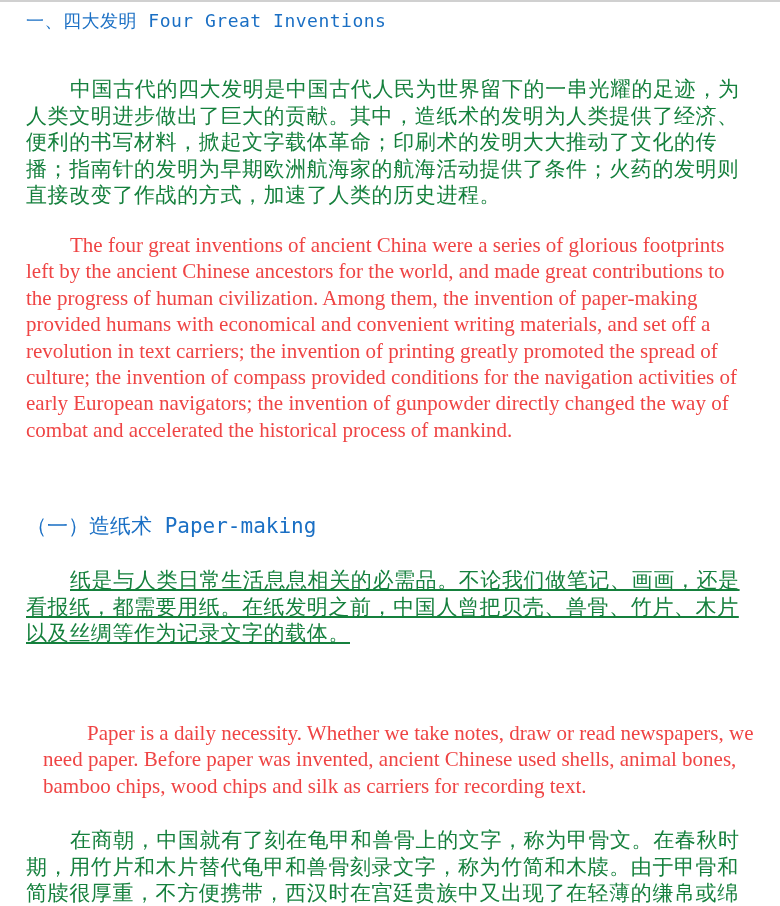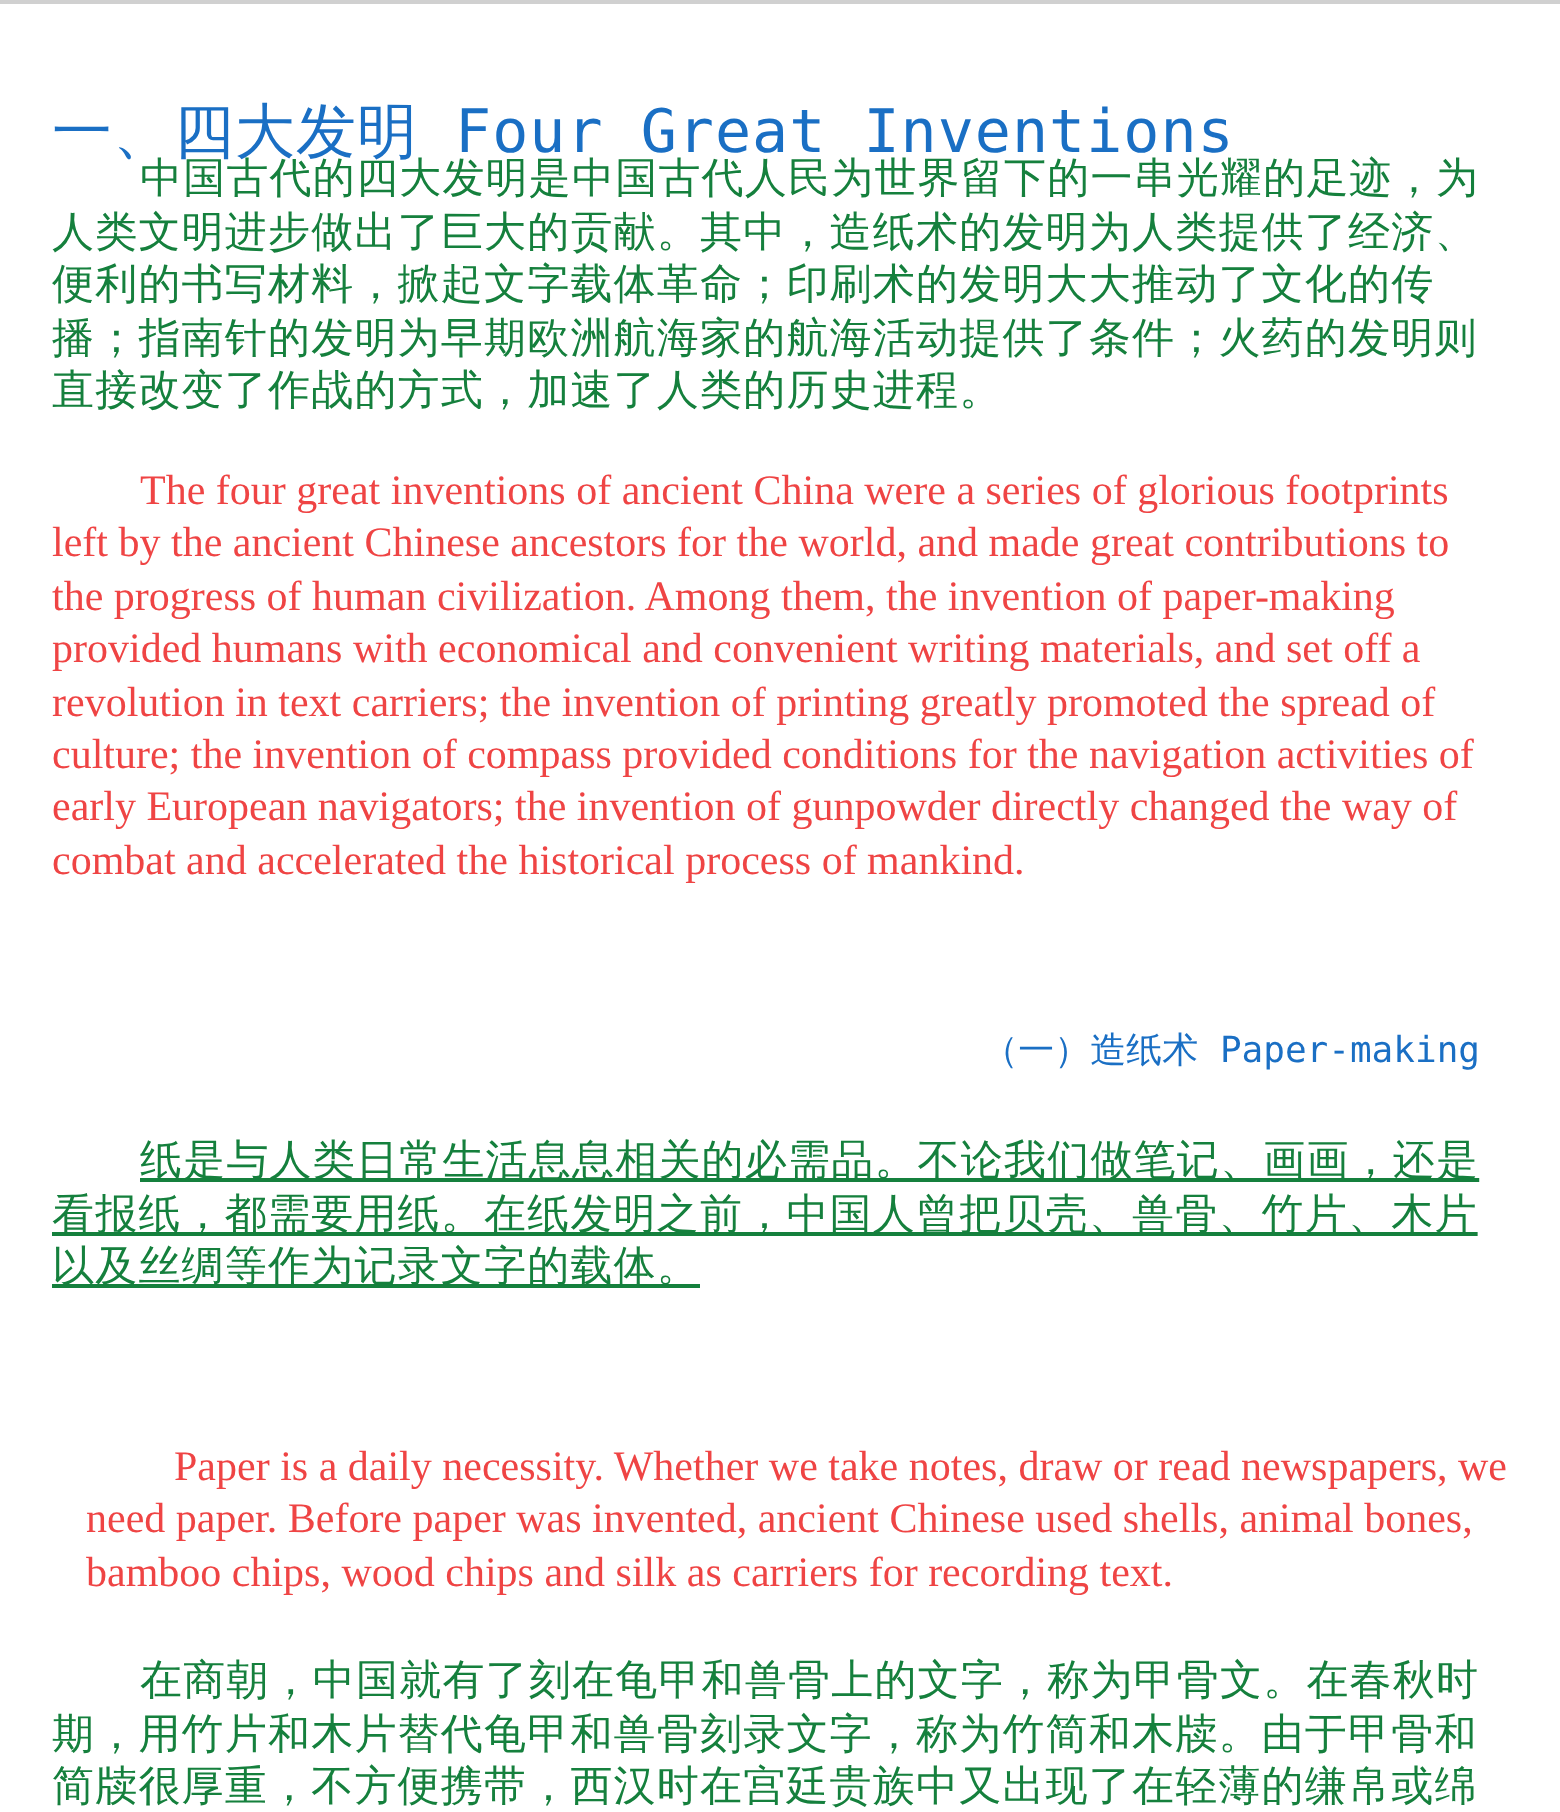--- a/index.html
+++ b/index.html
@@ -2,40 +2,39 @@
 <html><head>
 <meta charset="utf-8">
 <style>
   html, body { margin: 0; padding: 0; background: #ffffff; }
   body { width: 780px; height: 906px; overflow: hidden; position: relative; }
   .topline { position: absolute; left: 0; top: 0; width: 780px; height: 2px; background: #d0d0d0; }
   .page { position: absolute; left: 26px; top: 0; width: 714px; }
   .h1 {
     position: absolute; left: 0; top: 4px;
     font-family: "DejaVu Sans Mono", "Liberation Mono", monospace;
-    font-size: 30px; line-height: 34px; color: #1a6fc4; white-space: nowrap;
+    font-size: 18px; line-height: 34px; color: #1a6fc4; white-space: nowrap;
     letter-spacing: 0.5px;
-    margin-top: 46px;
   }
   .p-zh {
     position: absolute; left: 0; width: 714px;
     font-family: "DejaVu Serif", "Liberation Serif", serif;
     font-size: 21px; line-height: 26.5px; color: #15803d;
     text-indent: 44px; letter-spacing: 0.6px;
   }
   .p-en {
     position: absolute; left: 0; width: 716px;
     font-family: "Liberation Serif", "DejaVu Serif", serif;
     font-size: 21px; line-height: 26.4px; color: #ef4444;
     text-indent: 44px;
   }
   .h2 {
-    position: absolute; left: 0; width: 714px; top: 512px; text-align: right;
+    position: absolute; left: 0; width: 714px; top: 512px; text-align: left;
     font-family: "DejaVu Sans Mono", "Liberation Mono", monospace;
-    font-size: 18px; line-height: 28px; color: #1a6fc4; white-space: nowrap;
+    font-size: 21px; line-height: 28px; color: #1a6fc4; white-space: nowrap;
   }
 </style>
 </head>
 <body>
 
 <div class="topline"></div>
 
 <div class="page">
   <div class="h1">一、四大发明 Four Great Inventions</div>
 

